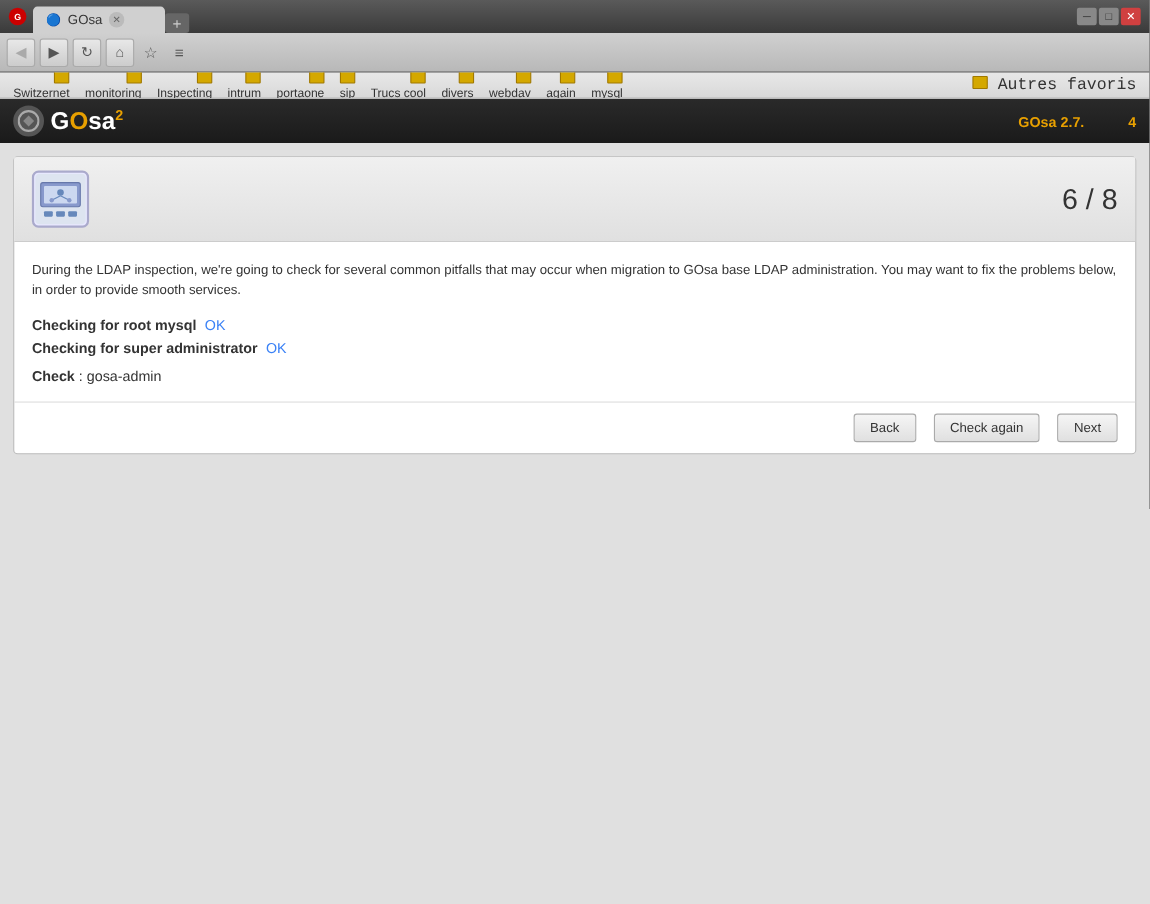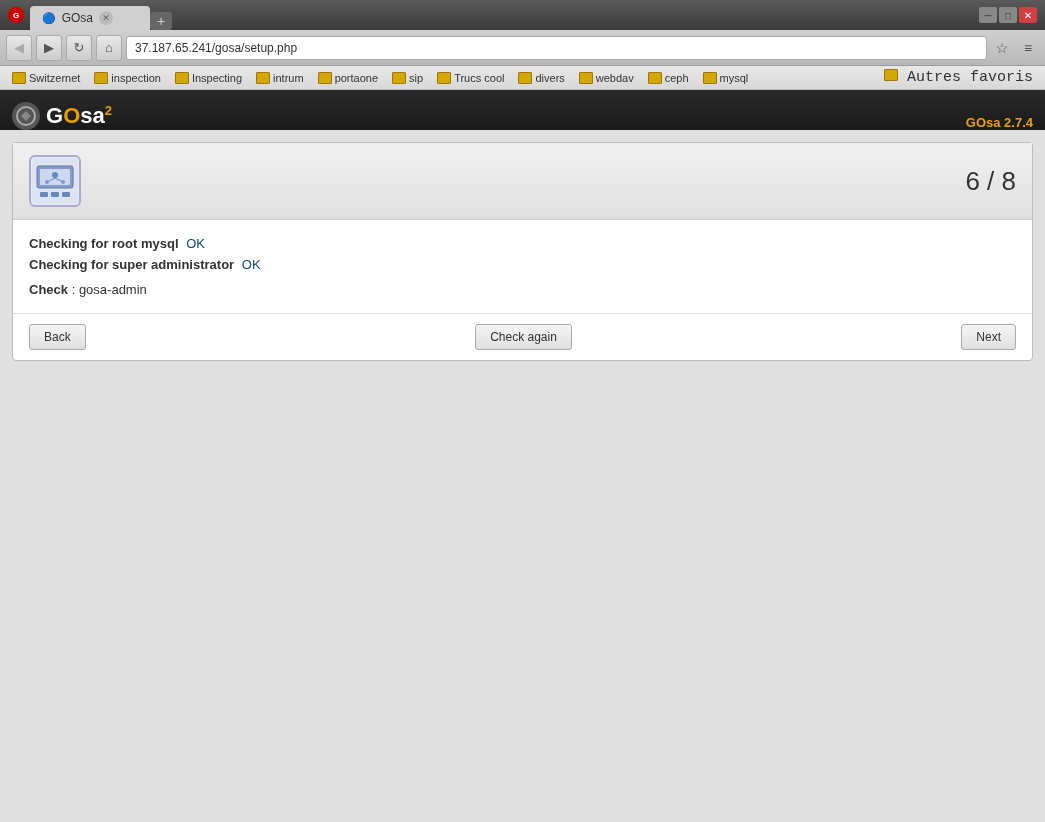--- a/index.html
+++ b/index.html
@@ -24,58 +24,58 @@
     
     .nav-bar { height: 36px; background: linear-gradient(to bottom, #d0d0d0, #b8b8b8); display: flex; align-items: center; padding: 0 6px; gap: 4px; border-bottom: 1px solid #999; }
     .nav-btn { width: 26px; height: 26px; background: linear-gradient(to bottom, #e8e8e8, #ccc); border: 1px solid #aaa; border-radius: 3px; display: flex; align-items: center; justify-content: center; cursor: pointer; font-size: 13px; color: #555; }
     .nav-btn.disabled { color: #aaa; }
     .address-bar { flex: 1; height: 24px; background: white; border: 1px solid #aaa; border-radius: 3px; padding: 0 8px; font-size: 12px; color: #333; display: flex; align-items: center; }
     .nav-icons { display: flex; gap: 4px; }
     .nav-icon { width: 22px; height: 22px; display: flex; align-items: center; justify-content: center; font-size: 14px; color: #555; cursor: pointer; }
 
     
     .bookmarks-bar { height: 24px; background: linear-gradient(to bottom, #e8e8e8, #d8d8d8); border-bottom: 1px solid #bbb; display: flex; align-items: center; padding: 0 6px; gap: 2px; overflow: hidden; }
-    .bookmark { display: flex; align-items: flex-end; gap: 3px; padding: 1px 6px; font-size: 11px; color: #333; cursor: pointer; white-space: nowrap; }
+    .bookmark { display: flex; align-items: flex-end; gap: 3px; padding: 1px 6px; font-size: 11px; color: #333; cursor: pointer; white-space: nowrap; flex-direction: column; }
     .bookmark-icon { width: 14px; height: 12px; background: #d4a800; border: 1px solid #a07800; display: inline-block; border-radius: 1px; }
     .bookmarks-more { margin-left: auto; padding: 1px 6px; font-size: 15px; color: #333; cursor: pointer; font-family: Liberation Mono, monospace; }
 
     
-    .gosa-header { height: 40px; background: linear-gradient(to bottom, #2a2a2a, #1a1a1a); display: flex; align-items: flex-end; padding: 0 12px; justify-content: space-between; }
+    .gosa-header { height: 40px; background: linear-gradient(to bottom, #2a2a2a, #1a1a1a); display: flex; align-items: center; padding: 0 12px; justify-content: space-between; }
     .gosa-logo { display: flex; align-items: center; gap: 6px; }
     .gosa-logo-icon { width: 28px; height: 28px; background: #555; border-radius: 50%; display: flex; align-items: center; justify-content: center; }
     .gosa-logo-text { font-size: 22px; font-weight: bold; color: white; }
     .gosa-logo-text span { color: #e8a000; }
     .gosa-version { color: #aaa; font-size: 13px; }
-    .gosa-version span { color: #e8a000; font-weight: bold; }
+    .gosa-version span { color: #e8a000; font-weight: bold; margin-left: 40px; }
 
     
     .page-content { flex: 1; background: #e0e0e0; padding: 12px; }
     .setup-panel { background: white; border: 1px solid #bbb; border-radius: 4px; }
 
     
     .panel-header { background: linear-gradient(to bottom, #f0f0f0, #e0e0e0); border-bottom: 1px solid #ccc; padding: 12px 16px; display: flex; align-items: center; justify-content: space-between; min-height: 70px; }
     .panel-title-area { display: flex; align-items: center; gap: 12px; }
     .panel-icon { width: 52px; height: 52px; background: #e8e8ff; border: 2px solid #aac; border-radius: 6px; display: flex; align-items: center; justify-content: center; flex-direction: column; }
     .panel-title { font-size: 22px; color: #333; font-weight: normal; }
     .panel-step { font-size: 26px; color: #333; font-weight: normal; margin-left: 24px; }
 
     
     .panel-body { padding: 16px 16px 16px 16px; }
     .description-text { font-size: 12px; color: #333; line-height: 1.5; margin-bottom: 16px; }
 
     .check-item { margin-bottom: 6px; font-size: 13px; }
     .check-label { font-weight: bold; color: #333; }
-    .check-ok { color: #0c4a6e; font-weight: normal; margin-left: 4px; }
+    .check-ok { color: #3b82f6; font-weight: normal; margin-left: 4px; }
 
     .users-line { margin-top: 10px; font-size: 13px; color: #333; }
     .users-label { font-weight: bold; }
     .users-value { color: #333; }
 
     
-    .panel-footer { padding: 10px 16px; border-top: 1px solid #ddd; display: flex; justify-content: space-between; gap: 16px; }
+    .panel-footer { padding: 10px 16px; border-top: 1px solid #ddd; display: flex; justify-content: flex-end; gap: 16px; }
     .btn { height: 26px; padding: 0 14px; font-size: 12px; border: 1px solid #aaa; background: linear-gradient(to bottom, #f5f5f5, #e0e0e0); border-radius: 3px; cursor: pointer; color: #333; }
   </style>
 </head>
 <body>
 
 <div class="browser-frame">
 
   <div class="title-bar">
     <div class="title-bar-favicon">
       <span style="color:white;font-size:8px;font-weight:bold;">G</span>
@@ -93,37 +93,34 @@
       <div class="win-btn maximize">□</div>
       <div class="win-btn close">✕</div>
     </div>
   </div>
 
   <div class="nav-bar">
     <div class="nav-btn disabled">◀</div>
     <div class="nav-btn">▶</div>
     <div class="nav-btn">↻</div>
     <div class="nav-btn">⌂</div>
-    <div class="address-bar">
-      <span>37.187.65.241/gosa/setup.php</span>
-    </div>
     <div class="nav-icons">
       <div class="nav-icon">☆</div>
       <div class="nav-icon">≡</div>
     </div>
   </div>
 
   <div class="bookmarks-bar">
     <span class="bookmark">
       <span class="bookmark-icon"></span>
       <span>Switzernet</span>
     </span>
     <span class="bookmark">
       <span class="bookmark-icon"></span>
-      <span>inspection</span>
+      <span>monitoring</span>
     </span>
     <span class="bookmark">
       <span class="bookmark-icon"></span>
       <span>Inspecting</span>
     </span>
     <span class="bookmark">
       <span class="bookmark-icon"></span>
       <span>intrum</span>
     </span>
     <span class="bookmark">
@@ -141,21 +138,21 @@
     <span class="bookmark">
       <span class="bookmark-icon"></span>
       <span>divers</span>
     </span>
     <span class="bookmark">
       <span class="bookmark-icon"></span>
       <span>webdav</span>
     </span>
     <span class="bookmark">
       <span class="bookmark-icon"></span>
-      <span>ceph</span>
+      <span>again</span>
     </span>
     <span class="bookmark">
       <span class="bookmark-icon"></span>
       <span>mysql</span>
     </span>
     <span class="bookmarks-more">
       <span class="bookmark-icon"></span>
       <span>Autres favoris</span>
     </span>
   </div>
@@ -199,20 +196,21 @@
               <line x1="23" y1="20" x2="31" y2="24" stroke="#6688bb" stroke-width="1"></line>
               <circle cx="15" cy="24" r="2" fill="#889acc"></circle>
               <circle cx="31" cy="24" r="2" fill="#889acc"></circle>
             </svg>
           </div>
         </div>
         <div class="panel-step">6 / 8</div>
       </div>
 
       <div class="panel-body">
+        <p class="description-text">During the LDAP inspection, we're going to check for several common pitfalls that may occur when migration to GOsa base LDAP administration. You may want to fix the problems below, in order to provide smooth services.</p>
 
         <div class="check-item">
           <span class="check-label">Checking for root mysql</span>
           <span class="check-ok">OK</span>
         </div>
         <div class="check-item">
           <span class="check-label">Checking for super administrator</span>
           <span class="check-ok">OK</span>
         </div>
 

